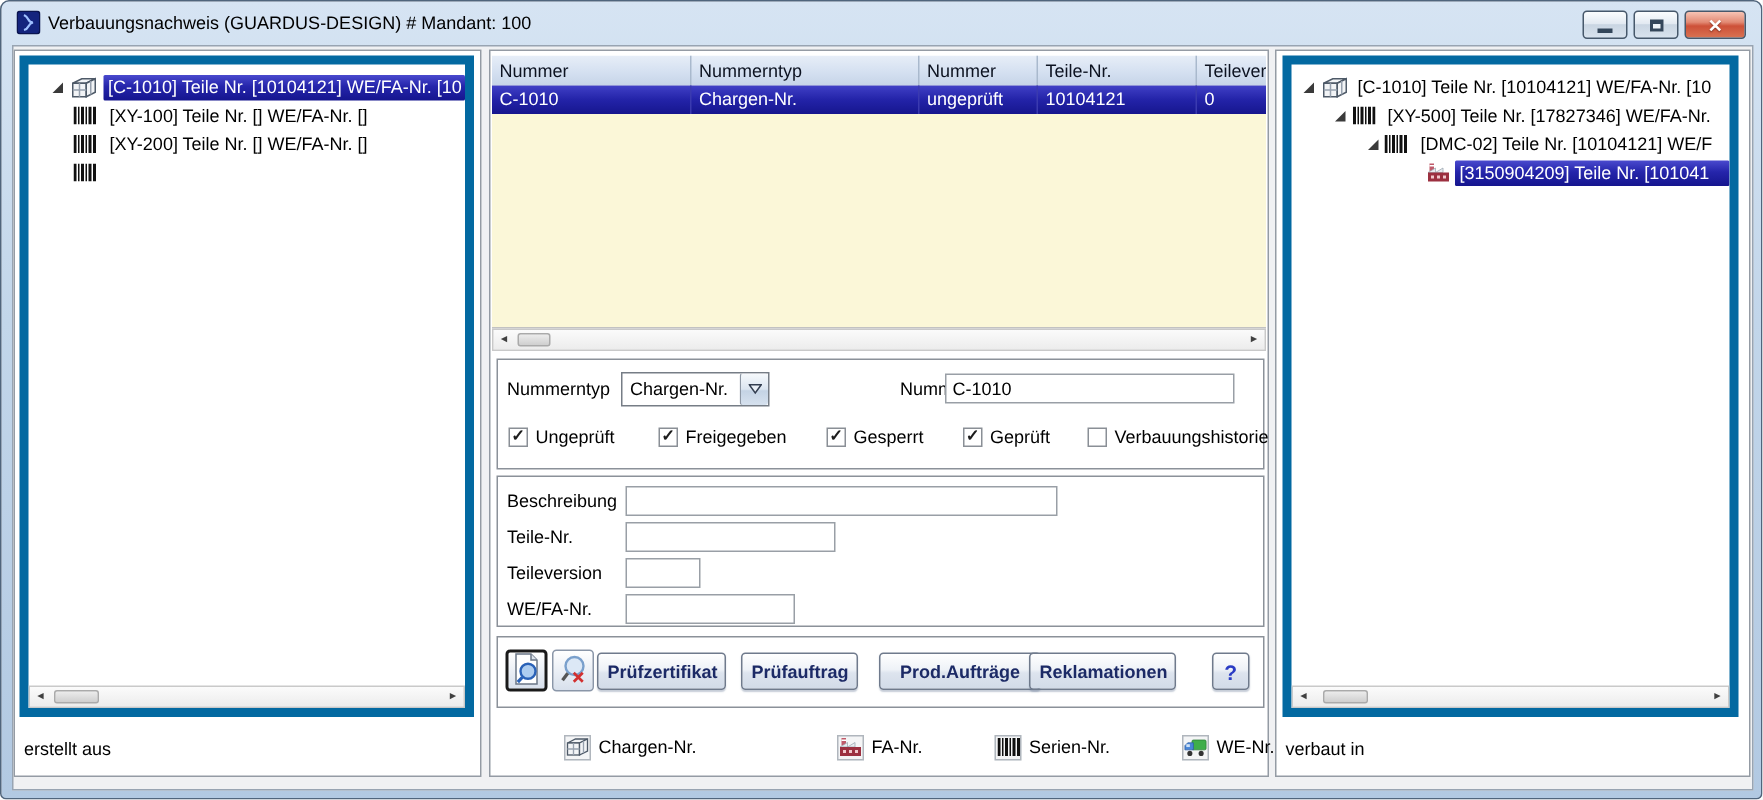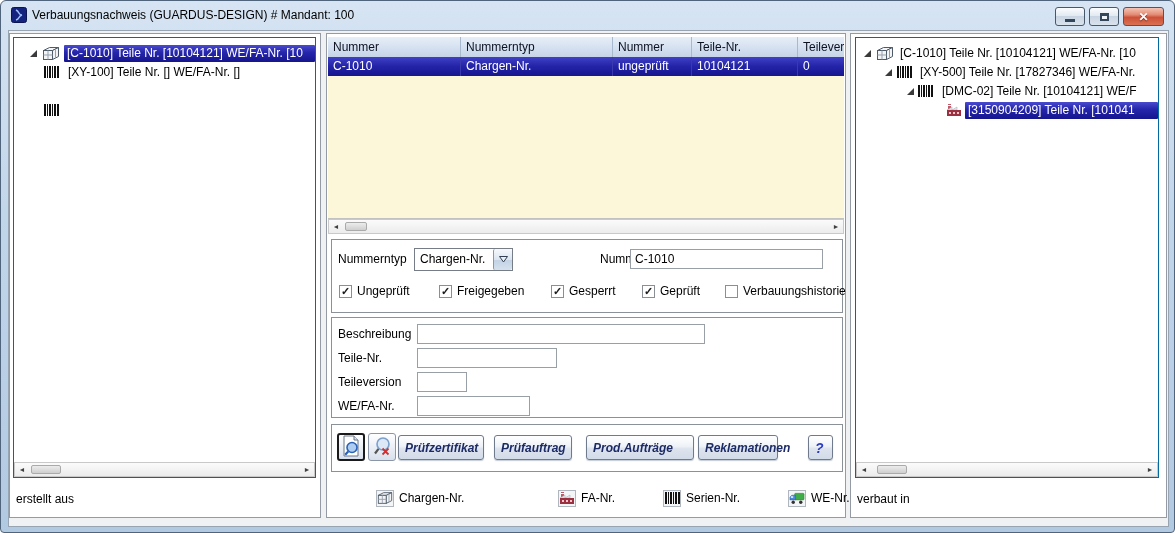--- a/index.html
+++ b/index.html
@@ -24,21 +24,21 @@
   .glyph-min{width:10px;height:3px;background:#34465a;margin-top:8px;}
   .glyph-restore{width:9px;height:8px;box-sizing:border-box;border:2px solid #34465a;border-top-width:3px;background:#eef3f8;}
   .glyph-close{color:#fff;font-weight:bold;font-size:12px;line-height:1;text-shadow:0 1px 1px #7a2a1a;}
   .content{position:absolute;left:7px;top:29px;width:1161px;height:497px;box-sizing:border-box;
     background:#f0f1f3;border:1px solid #98a4b2;}
   
   .panel{position:absolute;box-sizing:border-box;background:#fff;border:1px solid #949ba4;}
   #panel-left{left:9px;top:33px;width:312px;height:485px;}
   #panel-mid{left:326px;top:33px;width:520px;height:485px;}
   #panel-right{left:850px;top:33px;width:317px;height:485px;}
-  .tree-box{position:absolute;box-sizing:border-box;border:1px solid #0369a1;background:#fff;overflow:hidden;}
+  .tree-box{position:absolute;box-sizing:border-box;border:6px solid #0369a1;background:#fff;overflow:hidden;}
   #tree-box-left{left:13px;top:37px;width:303px;height:441px;}
   #tree-box-right{left:855px;top:37px;width:304px;height:441px;}
   .panel-footer{position:absolute;height:16px;line-height:16px;white-space:nowrap;}
   #footer-left{left:16px;top:491px;}
   #footer-right{left:857px;top:491px;}
   
   .trow{position:absolute;left:0;right:0;height:19px;}
   .trow .node-icon{position:absolute;top:2px;display:inline-flex;}
   .trow .expander{position:absolute;top:5px;display:inline-flex;cursor:pointer;}
   .tlabel{position:absolute;top:0;height:19px;line-height:19px;white-space:nowrap;overflow:hidden;}
@@ -77,21 +77,21 @@
     display:flex;align-items:center;justify-content:center;}
   .cb{position:absolute;top:44px;display:flex;align-items:center;gap:5px;cursor:pointer;}
   .cb .box{width:13px;height:13px;box-sizing:border-box;border:1px solid #8a8f96;background:#fff;
     display:inline-flex;align-items:center;justify-content:center;}
   .cb .box i{font-style:normal;font-size:11px;font-weight:bold;color:#1c1c1c;line-height:1;}
   .cb .cbl{white-space:nowrap;}
   
   .btn{position:absolute;box-sizing:border-box;height:25px;border:1px solid #6f7a8c;border-radius:3px;
     background:linear-gradient(180deg,#ffffff,#eef2f7 45%,#dde4ee 55%,#d2dbe8);
     font-family:"Liberation Sans",sans-serif;font-size:12px;font-weight:bold;color:#1c2a66;
-    text-align:left;cursor:pointer;box-shadow:0 1px 1px rgba(90,110,140,.35);font-style:italic;}
+    text-align:center;cursor:pointer;box-shadow:0 1px 1px rgba(90,110,140,.35);}
   .icon-btn{position:absolute;width:28px;height:28px;box-sizing:border-box;border:1px solid #8a96a8;
     border-radius:3px;background:linear-gradient(180deg,#ffffff,#e9eef5 55%,#d8e0ec);
     display:flex;align-items:center;justify-content:center;padding:0;cursor:pointer;}
   .icon-btn.focused{border:2px solid #1a1a1a;}
   .btn.help{font-size:14px;color:#2b3cc4;}
   
   .lg{position:absolute;top:455px;height:18px;display:flex;align-items:center;gap:5px;}
   .lgicon{width:18px;height:17px;box-sizing:border-box;border:1px solid #b0b6bd;background:#f4f5f6;
     display:inline-flex;align-items:center;justify-content:center;}
   .lg span:last-child{white-space:nowrap;}
@@ -150,20 +150,35 @@
             <rect x="0" width="2" height="12"></rect>
             <rect x="3" width="1" height="12"></rect>
             <rect x="5" width="2" height="12"></rect>
             <rect x="8" width="1" height="12"></rect>
             <rect x="10" width="2" height="12"></rect>
             <rect x="13" width="2" height="12"></rect>
           </g>
         </svg>
     </span>
     <span class="tlabel" style="left:54px">[XY-100] Teile Nr. [] WE/FA-Nr. []</span>
+  </div>
+  <div class="trow" style="top:44px">
+    <span class="node-icon" style="left:30px;top:3px">
+      <svg width="15" height="12" viewBox="0 0 15 12">
+          <g fill="#111">
+            <rect x="0" width="2" height="12"></rect>
+            <rect x="3" width="1" height="12"></rect>
+            <rect x="5" width="2" height="12"></rect>
+            <rect x="8" width="1" height="12"></rect>
+            <rect x="10" width="2" height="12"></rect>
+            <rect x="13" width="2" height="12"></rect>
+          </g>
+        </svg>
+    </span>
+    <span class="tlabel" style="left:54px">[XY-200] Teile Nr. [] WE/FA-Nr. []</span>
   </div>
   <div class="trow" style="top:63px">
     <span class="node-icon" style="left:30px;top:3px">
       <svg width="15" height="12" viewBox="0 0 15 12">
           <g fill="#111">
             <rect x="0" width="2" height="12"></rect>
             <rect x="3" width="1" height="12"></rect>
             <rect x="5" width="2" height="12"></rect>
             <rect x="8" width="1" height="12"></rect>
             <rect x="10" width="2" height="12"></rect>
@@ -277,21 +292,21 @@
         <svg width="22" height="22" viewBox="0 0 22 22">
             <circle cx="12" cy="9" r="6" fill="#dce8f6" stroke="#7aa0cc" stroke-width="1.6"></circle>
             <line x1="7.5" y1="13.8" x2="4" y2="18.5" stroke="#555" stroke-width="2.2"></line>
             <path d="M11.5,13.5 L17.5,19.5 M17.5,13.5 L11.5,19.5" stroke="#d23030" stroke-width="1.8"></path>
           </svg>
       </span>
     </button>
     <button class="btn" style="left:66px;top:10px;width:86px">Prüfzertifikat</button>
     <button class="btn" style="left:162px;top:10px;width:78px">Prüfauftrag</button>
     <button class="btn" style="left:254px;top:10px;width:108px">Prod.Aufträge</button>
-    <button class="btn" style="left:366px;top:10px;width:80px">Reklamationen</button>
+    <button class="btn" style="left:354px;top:10px;width:98px">Reklamationen</button>
     <button class="btn help" style="left:476px;top:10px;width:25px">?</button>
   </div>
 
   <div class="lg" style="left:49px">
     <span class="lgicon">
       <svg width="16" height="14" viewBox="0 0 18 15">
           <g fill="#f2f4f6" stroke="#4e5a68">
             <polygon points="1.5,4.5 10.5,4.5 16.5,1.5 7.5,1.5"></polygon>
             <rect x="1.5" y="4.5" width="9" height="9"></rect>
             <polygon points="10.5,4.5 16.5,1.5 16.5,10.5 10.5,13.5"></polygon>

